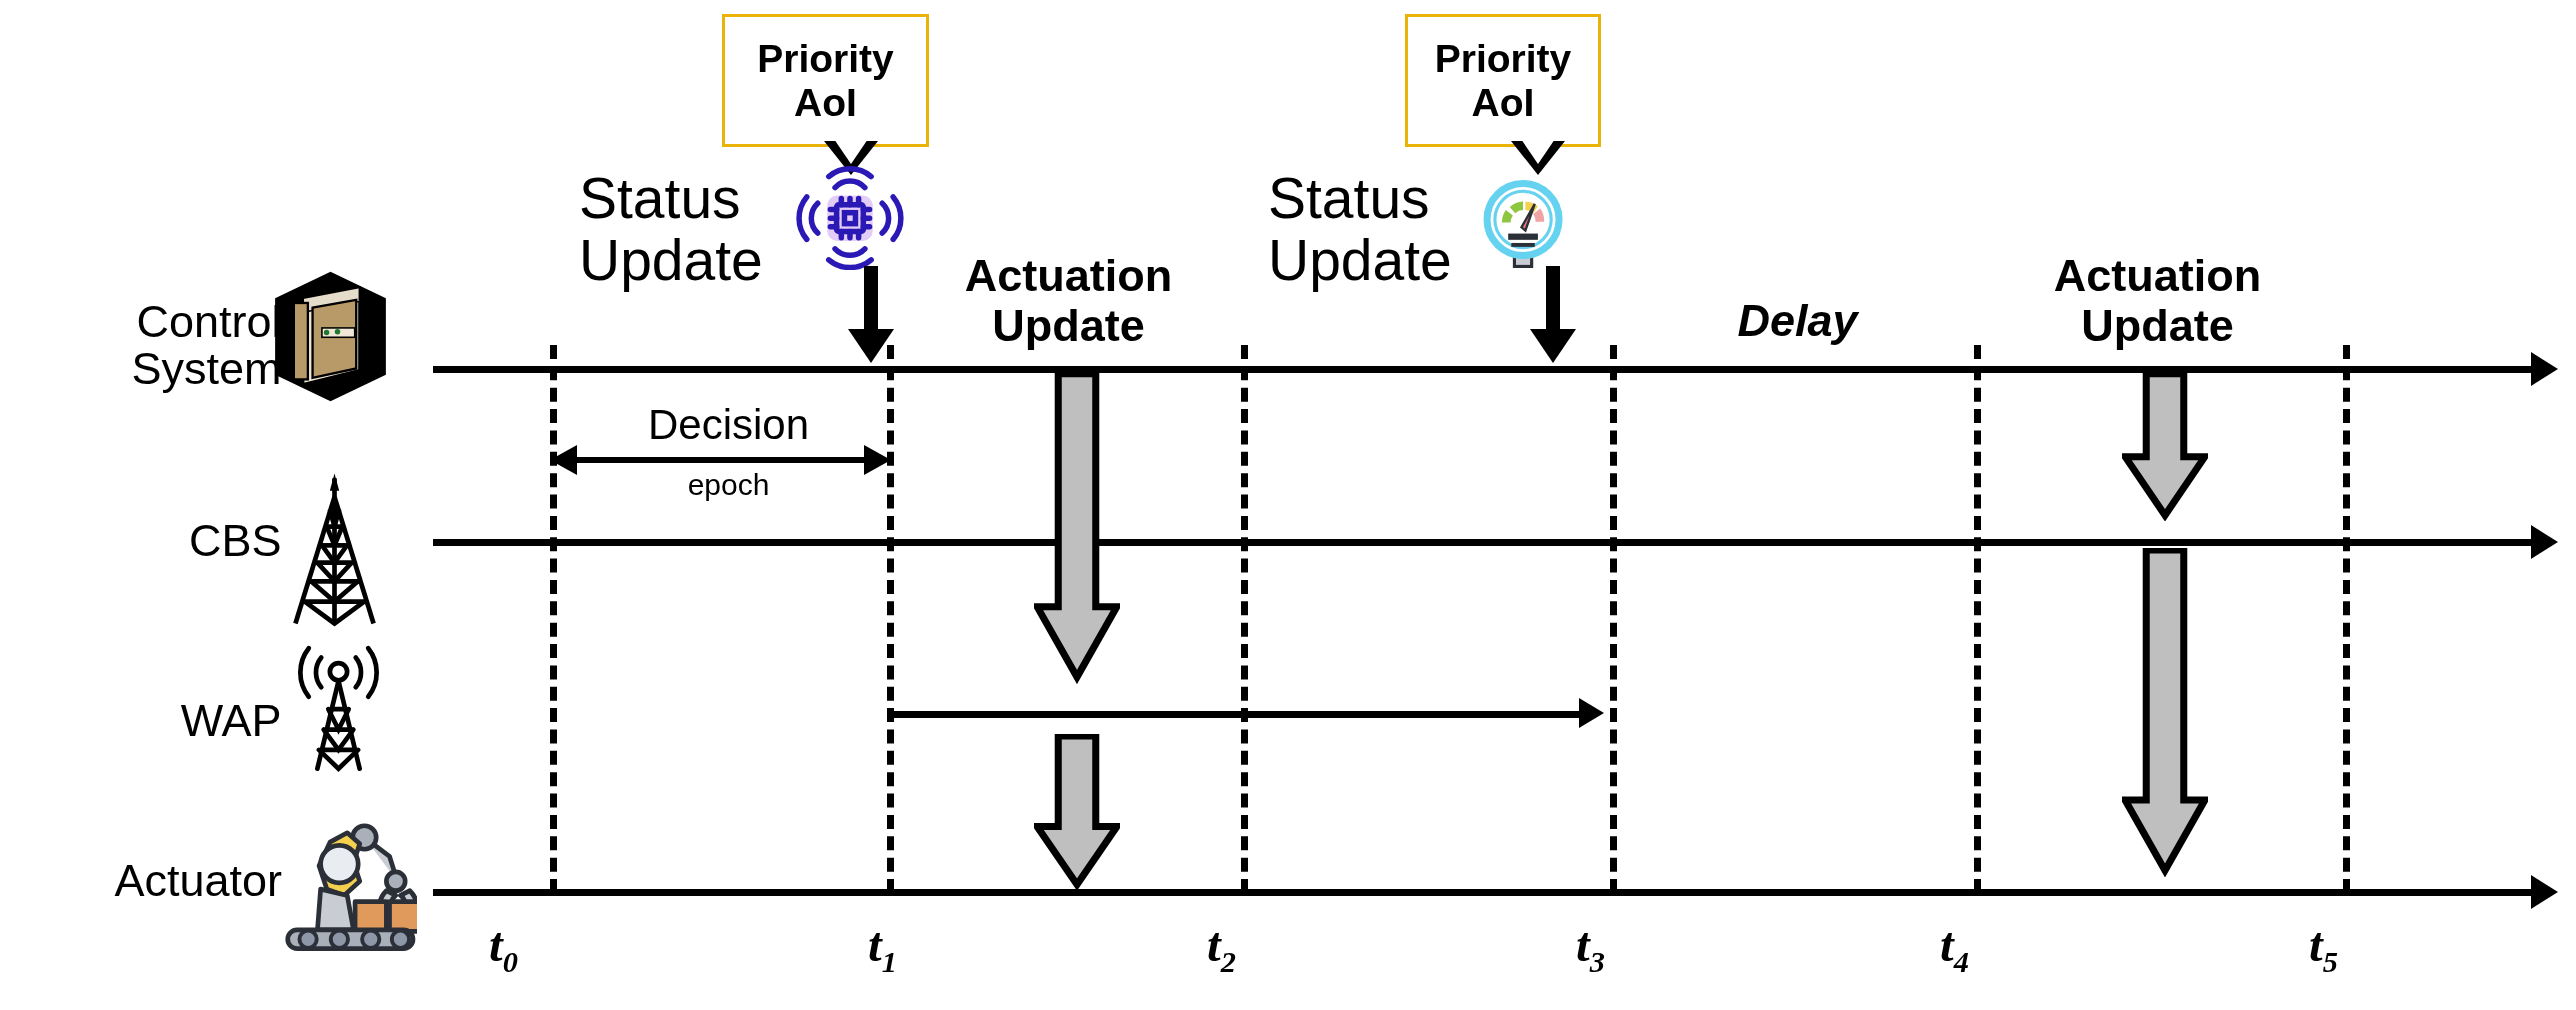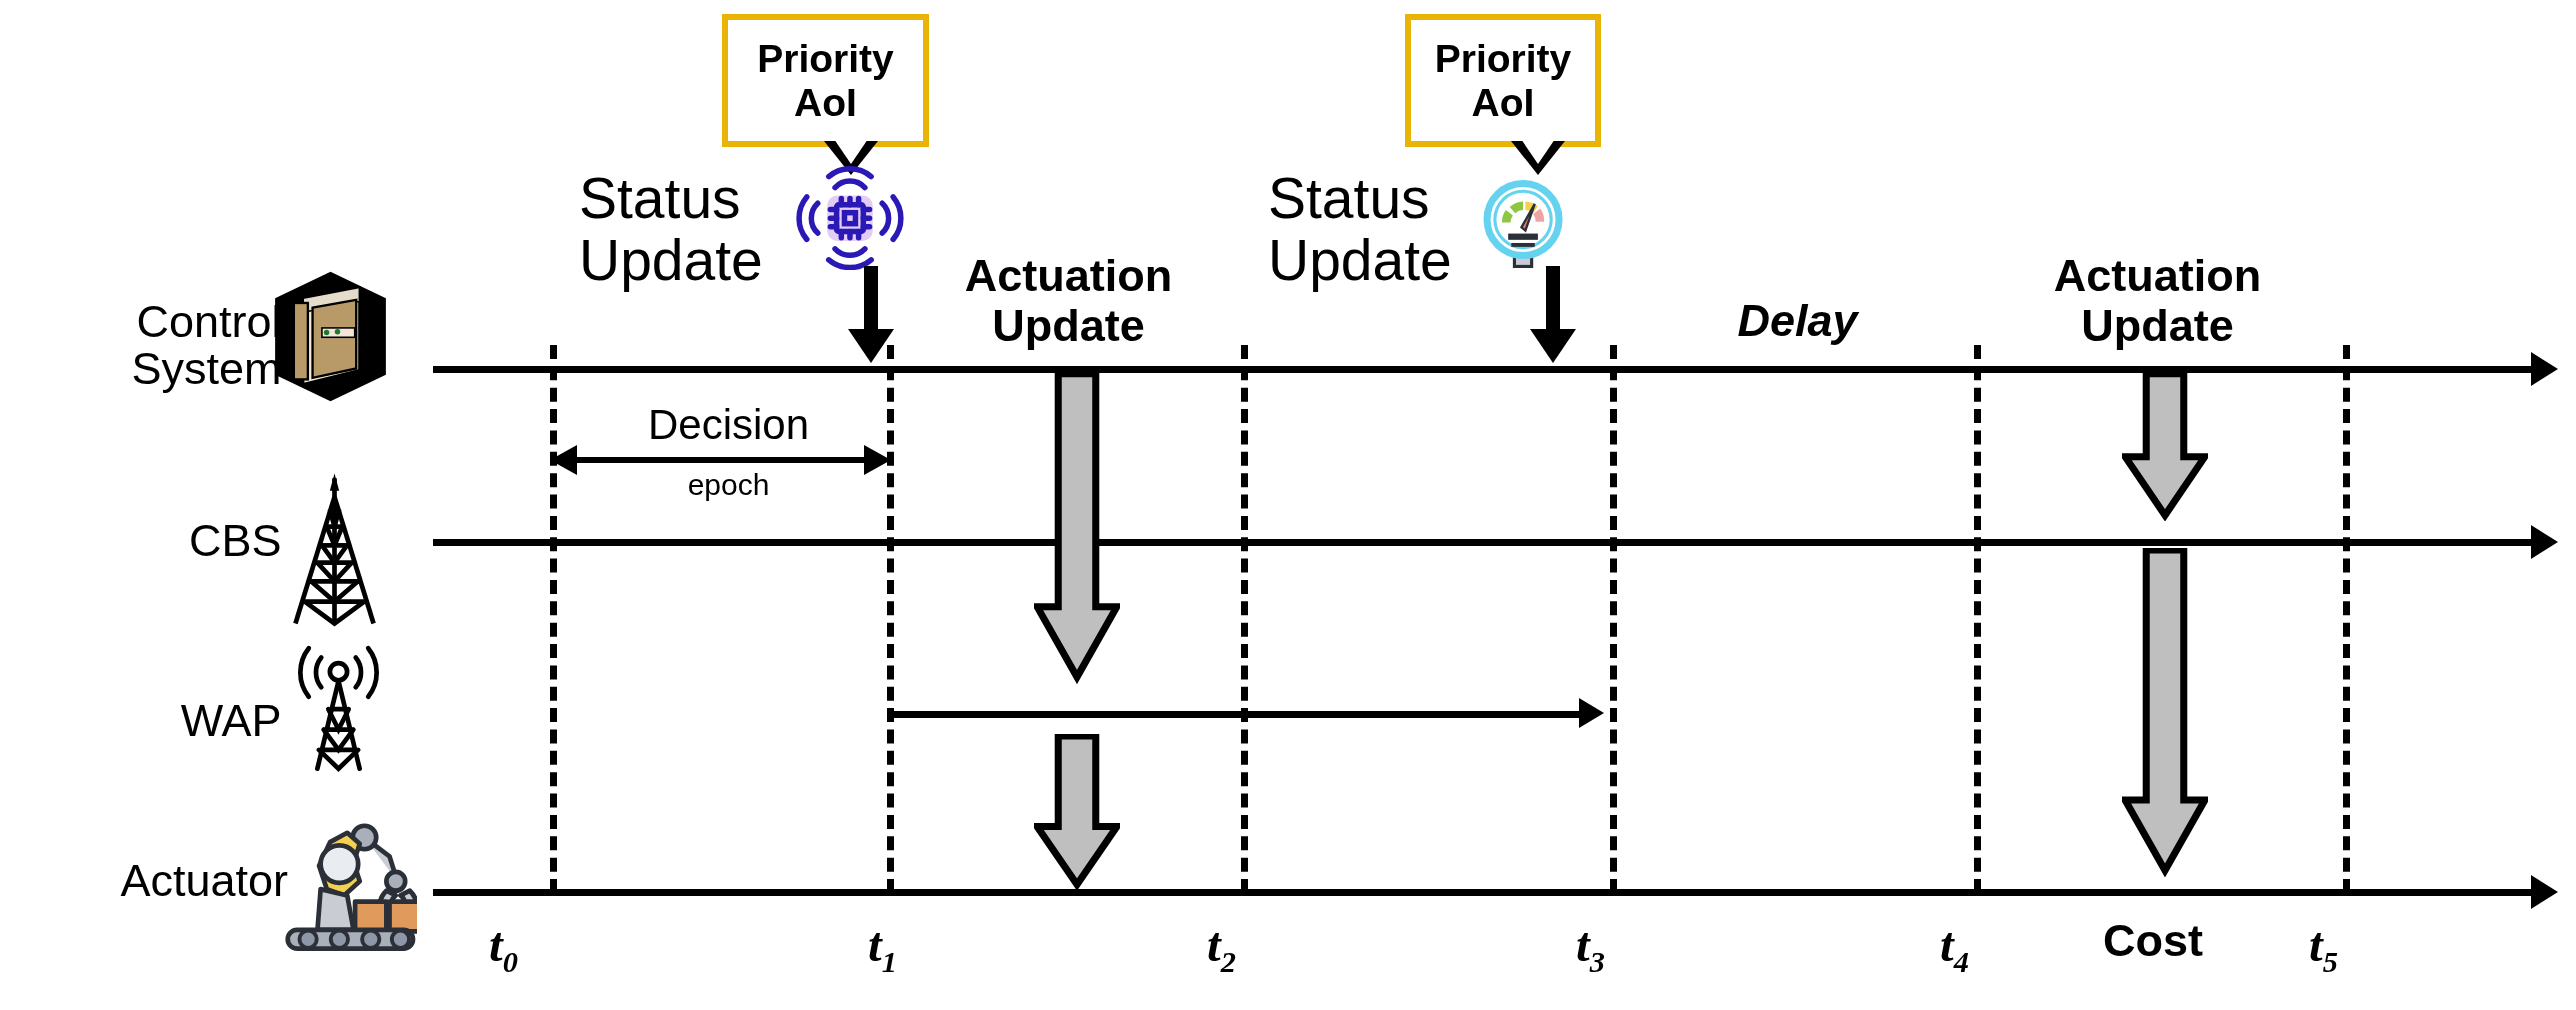--- a/index.html
+++ b/index.html
@@ -20,21 +20,21 @@
   .tmark{position:absolute;width:0;border-left:7px dashed #000;}
 
   
   .tlab{position:absolute;font-family:"Liberation Serif",serif;font-style:italic;font-weight:bold;font-size:49px;}
   .tlab sub{font-size:0.62em;font-style:italic;font-weight:bold;vertical-align:-0.35em;}
 
   
   .cap-bold{position:absolute;font-weight:bold;font-size:45px;text-align:center;line-height:1.1;}
 
   
-  .callout{position:absolute;border:6px solid #eab308;background:#fff;box-sizing:border-box;
+  .callout{position:absolute;border:3px solid #eab308;background:#fff;box-sizing:border-box;
            display:flex;align-items:center;justify-content:center;}
   .callout-txt{font-weight:bold;font-size:39px;line-height:1.12;text-align:center;}
   .callout-tail{position:absolute;width:0;height:0;}
   .tail-outer{border-left:27px solid transparent;border-right:27px solid transparent;border-top:34px solid #000;}
   .tail-inner{border-left:17px solid transparent;border-right:17px solid transparent;border-top:25px solid #fff;}
 
   
   .blk-arrow-shaft{position:absolute;background:#000;width:14px;}
   .blk-arrow-head{position:absolute;width:0;height:0;border-left:23.5px solid transparent;border-right:23.5px solid transparent;border-top:34px solid #000;}
 
@@ -114,21 +114,21 @@
         <path d="M70 122 L100 122"></path>
         <path d="M64 148 L106 148"></path>
         <path d="M76 96 L94 96"></path>
         <path d="M72 96 L85 122 L98 96"></path>
         <path d="M66 122 L85 148 L104 122"></path>
         <path d="M60 148 L85 172 L110 148"></path>
       </g>
     </svg>
   </div>
 
-  <div class="lbl ent-label" style="left:14px;top:857px;width:274px;">Actuator</div>
+  <div class="lbl ent-label" style="left:8px;top:857px;width:274px;">Actuator</div>
 
   <div class="ent-icon" style="left:272px;top:814px;">
     <svg width="145" height="137" viewBox="0 0 185 175">
       <g stroke="#2b2f38" stroke-width="6" stroke-linejoin="round">
         <path d="M118 30 L150 54 L160 86" fill="#c9ccd2"></path>
         <circle cx="118" cy="30" r="15" fill="#aab0ba"></circle>
         <circle cx="158" cy="86" r="12" fill="#aab0ba"></circle>
         <path d="M146 98 q-14 14 -4 30 l12 -8 q-4 -10 4 -16 z" fill="#c9ccd2"></path>
         <path d="M176 98 q14 14 4 30 l-12 -8 q4 -10 -4 -16 z" fill="#c9ccd2"></path>
         <path d="M60 66 L74 36 L96 24 L112 38 L104 62 L112 86 L92 104 L70 96 z" fill="#f5d04e"></path>
@@ -245,21 +245,20 @@
   </div>
 
   <div class="blk-arrow-shaft" style="left:1546px;top:266px;height:64px;"></div>
   <div class="blk-arrow-head" style="left:1530px;top:329px;"></div>
 
   <div class="cap-bold" style="left:904px;top:251px;width:329px;">Actuation
 Update</div>
   <div class="cap-bold" style="left:1625px;top:296px;width:345px;font-style:italic;">Delay</div>
   <div class="cap-bold" style="left:1993px;top:251px;width:329px;">Actuation
 Update</div>
-  <div class="cap-bold" style="left:2004px;top:916px;width:298px;">Cost</div>
 
   <div class="de-text-top" style="left:572px;top:401px;width:313px;">Decision</div>
   <div class="de-line" style="left:567px;top:457px;width:305px;"></div>
   <div class="de-head-l" style="left:550px;top:445px;"></div>
   <div class="de-head-r" style="left:864px;top:445px;"></div>
   <div class="de-text-bot" style="left:572px;top:468px;width:313px;">epoch</div>
 
   <div class="gray-arrow" style="left:1034px;top:372px;">
     <svg width="86" height="313" viewBox="0 0 110 400">
       <polygon points="31,2 79,2 79,300 106,300 55,390 4,300 31,300" fill="#bfbfbf" stroke="#000" stroke-width="9" stroke-linejoin="miter"></polygon>

